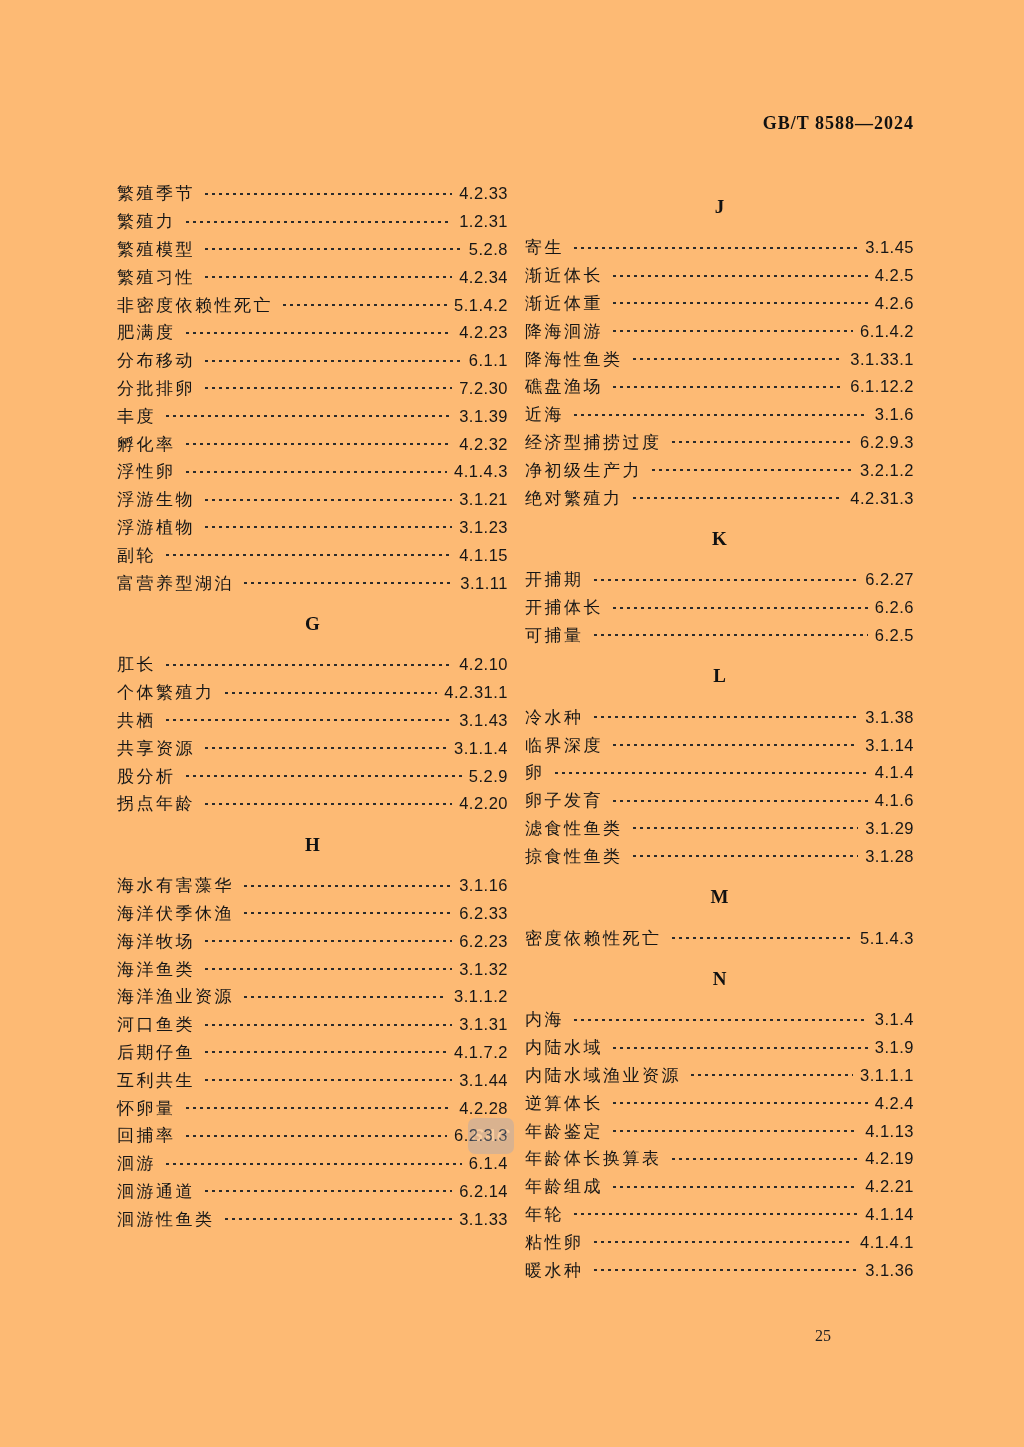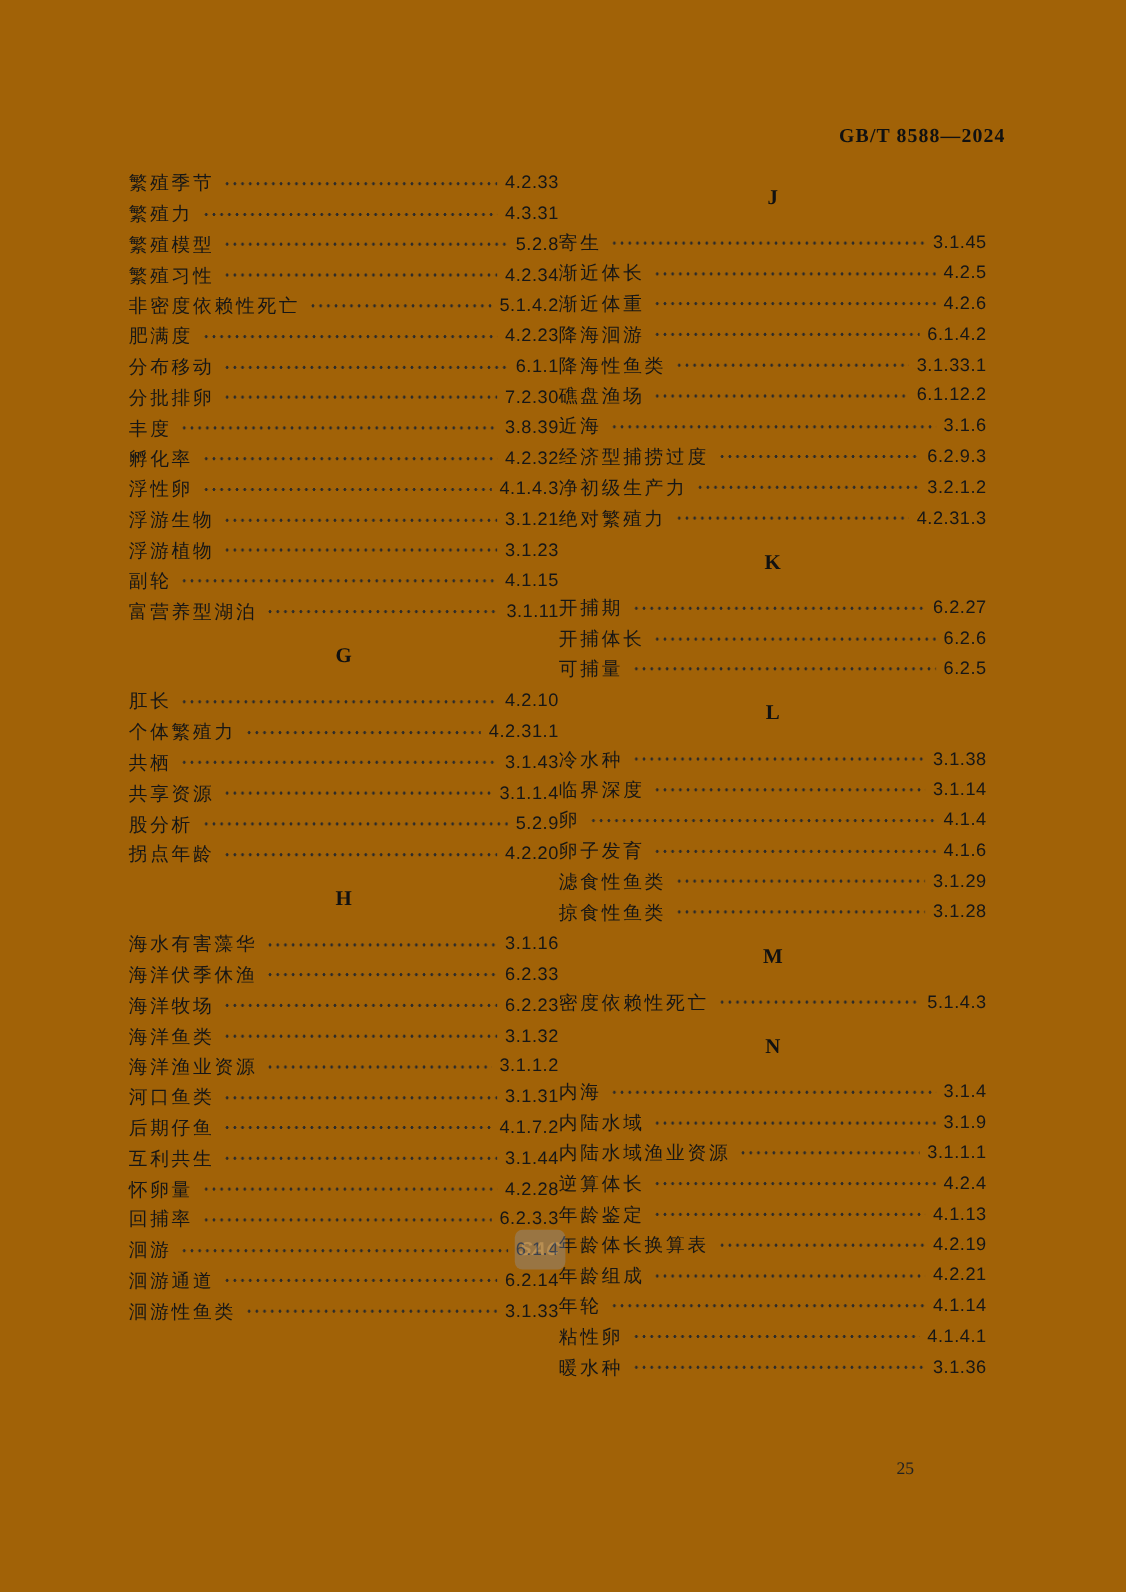--- a/index.html
+++ b/index.html
@@ -1,39 +1,39 @@
 <!DOCTYPE html>
 <html><head>
 <meta charset="utf-8">
 <style>
   html,body{margin:0;padding:0;background:#888;}
   .page{
     position:relative;
     width:1024px;height:1447px;
     margin:0 auto;
-    background:#a16207;
+    background:#fdba74;
     font-family:"Liberation Sans","DejaVu Sans",sans-serif;
     color:#161616;
     overflow:hidden;
   }
   .doc-header{
     position:absolute;
     top:113px;right:110px;
     font-family:"Liberation Serif","DejaVu Serif",serif;
     font-weight:bold;
     font-size:18px;
     letter-spacing:1px;
     color:#111;
   }
   .columns{
     position:absolute;
-    left:117px;top:153px;
+    left:117px;top:180px;
     width:797px;
     display:flex;
-    justify-content:flex-start;
+    justify-content:space-between;
   }
   .column{
     width:391px;
     display:flex;
     flex-direction:column;
   }
   .column.right{width:389px;}
   .section-letter{
     height:28px;line-height:28px;
     margin:13px 0;
@@ -106,21 +106,21 @@
   <div class="columns">
     <div class="column left">
         <div class="entry-row">
           <span class="term">繁殖季节</span>
           <span class="leader"></span>
           <span class="ref">4.2.33</span>
         </div>
         <div class="entry-row">
           <span class="term">繁殖力</span>
           <span class="leader"></span>
-          <span class="ref">4.3.31</span>
+          <span class="ref">1.2.31</span>
         </div>
         <div class="entry-row">
           <span class="term">繁殖模型</span>
           <span class="leader"></span>
           <span class="ref">5.2.8</span>
         </div>
         <div class="entry-row">
           <span class="term">繁殖习性</span>
           <span class="leader"></span>
           <span class="ref">4.2.34</span>
@@ -141,21 +141,21 @@
           <span class="ref">6.1.1</span>
         </div>
         <div class="entry-row">
           <span class="term">分批排卵</span>
           <span class="leader"></span>
           <span class="ref">7.2.30</span>
         </div>
         <div class="entry-row">
           <span class="term">丰度</span>
           <span class="leader"></span>
-          <span class="ref">3.8.39</span>
+          <span class="ref">3.1.39</span>
         </div>
         <div class="entry-row">
           <span class="term">孵化率</span>
           <span class="leader"></span>
           <span class="ref">4.2.32</span>
         </div>
         <div class="entry-row">
           <span class="term">浮性卵</span>
           <span class="leader"></span>
           <span class="ref">4.1.4.3</span>

